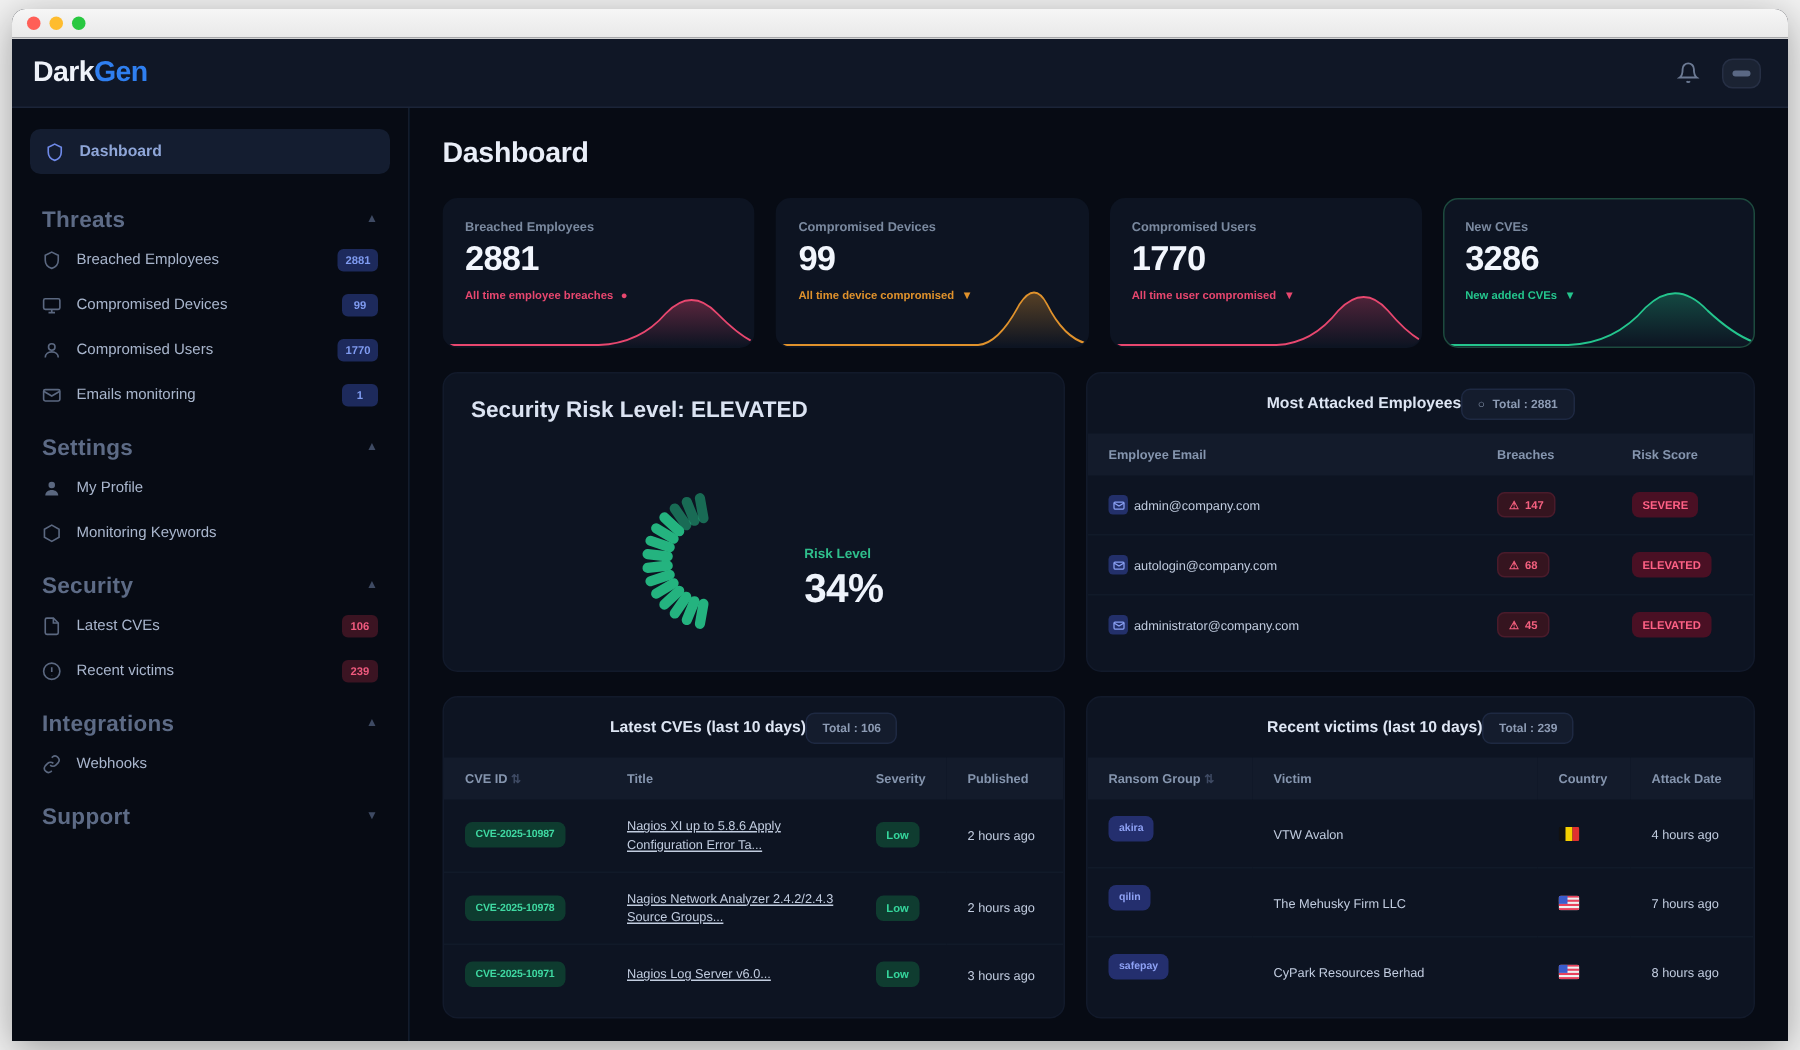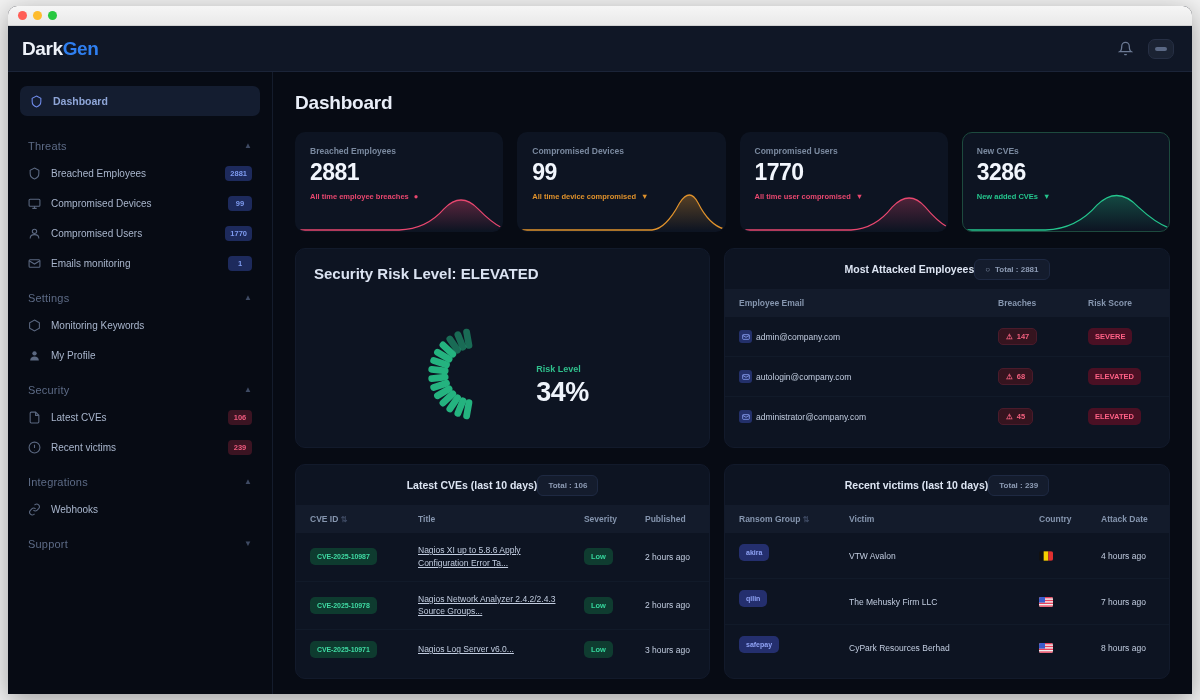--- a/index.html
+++ b/index.html
@@ -79,21 +79,21 @@
     display:flex; align-items:center; gap:10px;
     padding:0 10px; margin-bottom:18px;
   }
   .nav-active .lbl { font-size:10.5px; color:#8fa6d8; font-weight:bold; }
   .grp { margin-bottom:6px; }
   .grp-head {
     display:flex; align-items:center; justify-content:space-between;
     padding:0 8px; height:24px; margin-top:8px;
   }
   .grp-head .t {
-    font-size:11px; color:#5d6b86; font-weight:normal; letter-spacing:.2px;
+    font-size:15px; color:#5d6b86; font-weight:bold; letter-spacing:.2px;
   }
   .caret { color:#3e4a63; font-size:8px; line-height:1; }
   .nav {
     height:30px; display:flex; align-items:center; gap:10px;
     padding:0 8px; border-radius:6px;
   }
   .nav .lbl { font-size:10px; color:#a9b6cd; flex:1; }
   .ic {
     width:13px; height:13px; flex:0 0 13px;
     display:flex; align-items:center; justify-content:center;
@@ -295,34 +295,34 @@
             </div>
           </div>
 
           <div class="grp">
             <div class="grp-head">
               <span class="t">Settings</span>
               <span class="caret">▲</span>
             </div>
             <div class="nav">
               <span class="ic">
-                  <svg viewBox="0 0 24 24" fill="none" stroke="currentColor" stroke-width="2">
-                    <path d="M12 2l9 5v10l-9 5-9-5V7z"></path>
-                  </svg>
-                </span>
-              <span class="lbl">Monitoring Keywords</span>
-            </div>
-            <div class="nav">
-              <span class="ic">
                   <svg viewBox="0 0 24 24" fill="currentColor">
                     <circle cx="12" cy="8" r="4"></circle>
                     <path d="M4 21c0-4.4 3.6-7 8-7s8 2.6 8 7z"></path>
                   </svg>
                 </span>
               <span class="lbl">My Profile</span>
+            </div>
+            <div class="nav">
+              <span class="ic">
+                  <svg viewBox="0 0 24 24" fill="none" stroke="currentColor" stroke-width="2">
+                    <path d="M12 2l9 5v10l-9 5-9-5V7z"></path>
+                  </svg>
+                </span>
+              <span class="lbl">Monitoring Keywords</span>
             </div>
           </div>
 
           <div class="grp">
             <div class="grp-head">
               <span class="t">Security</span>
               <span class="caret">▲</span>
             </div>
             <div class="nav">
               <span class="ic">

